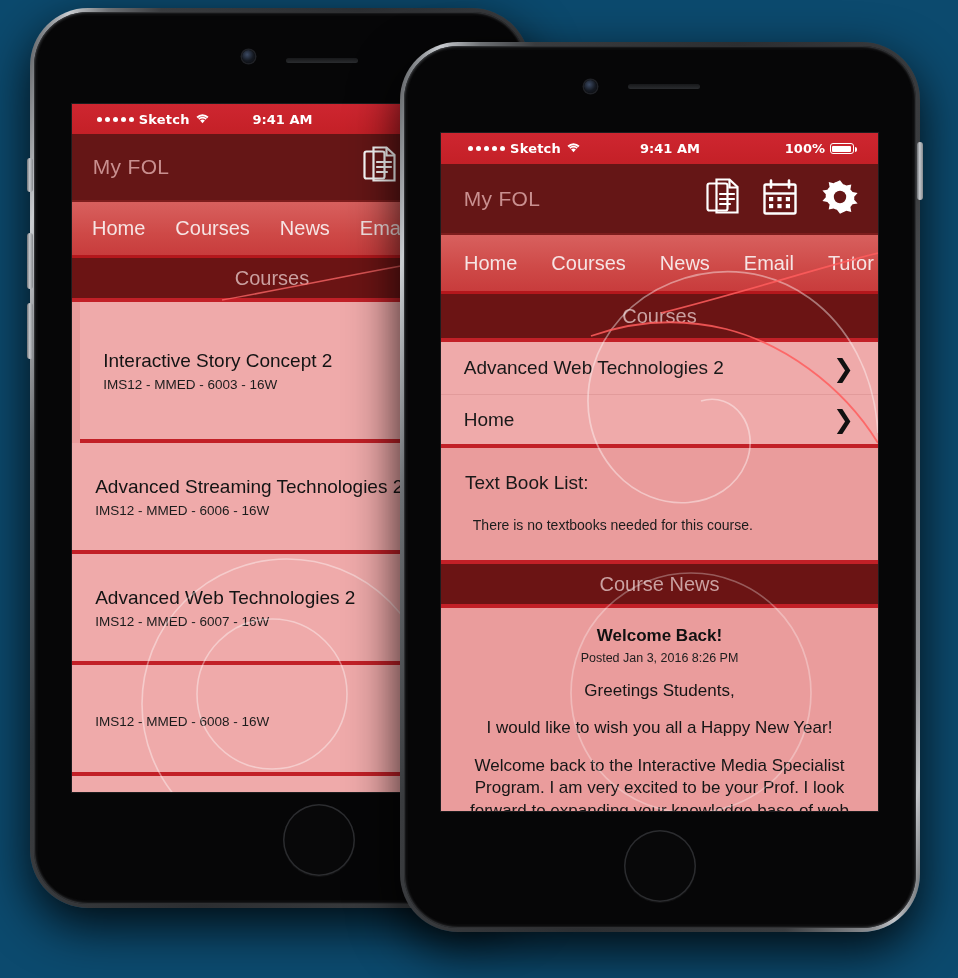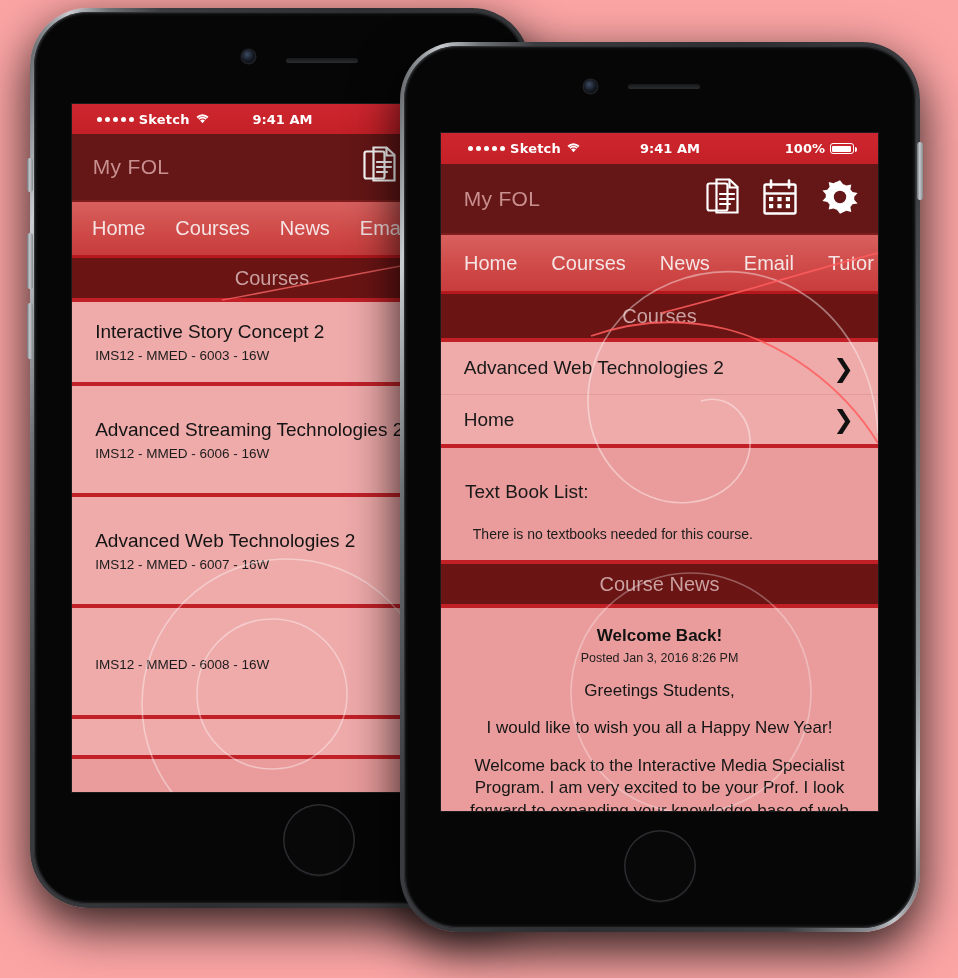--- a/index.html
+++ b/index.html
@@ -2,21 +2,21 @@
 <html><head>
 <meta charset="utf-8">
 <style>
   * { box-sizing: border-box; margin: 0; padding: 0; }
   html, body {
     width: 958px; height: 978px;
     background: #000000;
     overflow: hidden;
     font-family: "DejaVu Sans", sans-serif;
   }
-  .stage { position: relative; width: 958px; height: 978px; background: #fca5a5; }
+  .stage { position: relative; width: 958px; height: 978px; background: #0c4a6e; }
 
   
   .phone { position: absolute; }
   .phone .body {
     position: absolute; inset: 0;
     border-radius: 58px;
     background: linear-gradient(100deg,#4e5053 0%,#8b8e92 3%,#c9ccd0 6%,#6d7074 12%,#3a3c3f 20%,#2c2e31 50%,#3a3c3f 80%,#8d9094 93%,#c2c5c9 96%,#55585b 100%);
     box-shadow: 0 18px 50px rgba(0,0,0,.85);
   }
   .phone .inner {
@@ -150,21 +150,21 @@
   .listrow .lbl {
     color: #191919; font-size: 19px;
     font-family: "Liberation Sans", sans-serif;
   }
   .chev {
     color: #111; font-size: 25px; font-weight: bold; line-height: 1;
     font-family: "DejaVu Sans", sans-serif;
   }
 
   
-  .block { padding: 17px 5.5%; position: relative; }
+  .block { padding: 8px 5.5%; position: relative; }
   .tb-title {
     color: #191919; font-size: 19px;
     font-family: "Liberation Sans", sans-serif;
     padding-top: 4%;
   }
   .tb-body {
     color: #1c1c1c; font-size: 14px;
     font-family: "Liberation Sans", sans-serif;
     padding-top: 6%; padding-left: 2%;
   }
@@ -284,21 +284,21 @@
           <span class="navtab">Home</span>
           <span class="navtab">Courses</span>
           <span class="navtab">News</span>
           <span class="navtab">Email</span>
         </div>
 
         <div class="sec-head" style="height:44px;">
           <span>Courses</span>
         </div>
 
-        <div class="coursecell" style="height:84px;">
+        <div class="coursecell" style="height:141px;margin-left:8px;">
           <div class="cc-name">Interactive Story Concept 2</div>
           <div class="cc-code">IMS12 - MMED - 6003 - 16W</div>
         </div>
         <div class="coursecell" style="height:111px;">
           <div class="cc-name">Advanced Streaming Technologies 2</div>
           <div class="cc-code">IMS12 - MMED - 6006 - 16W</div>
         </div>
         <div class="coursecell" style="height:111px;">
           <div class="cc-name">Advanced Web Technologies 2</div>
           <div class="cc-code">IMS12 - MMED - 6007 - 16W</div>

